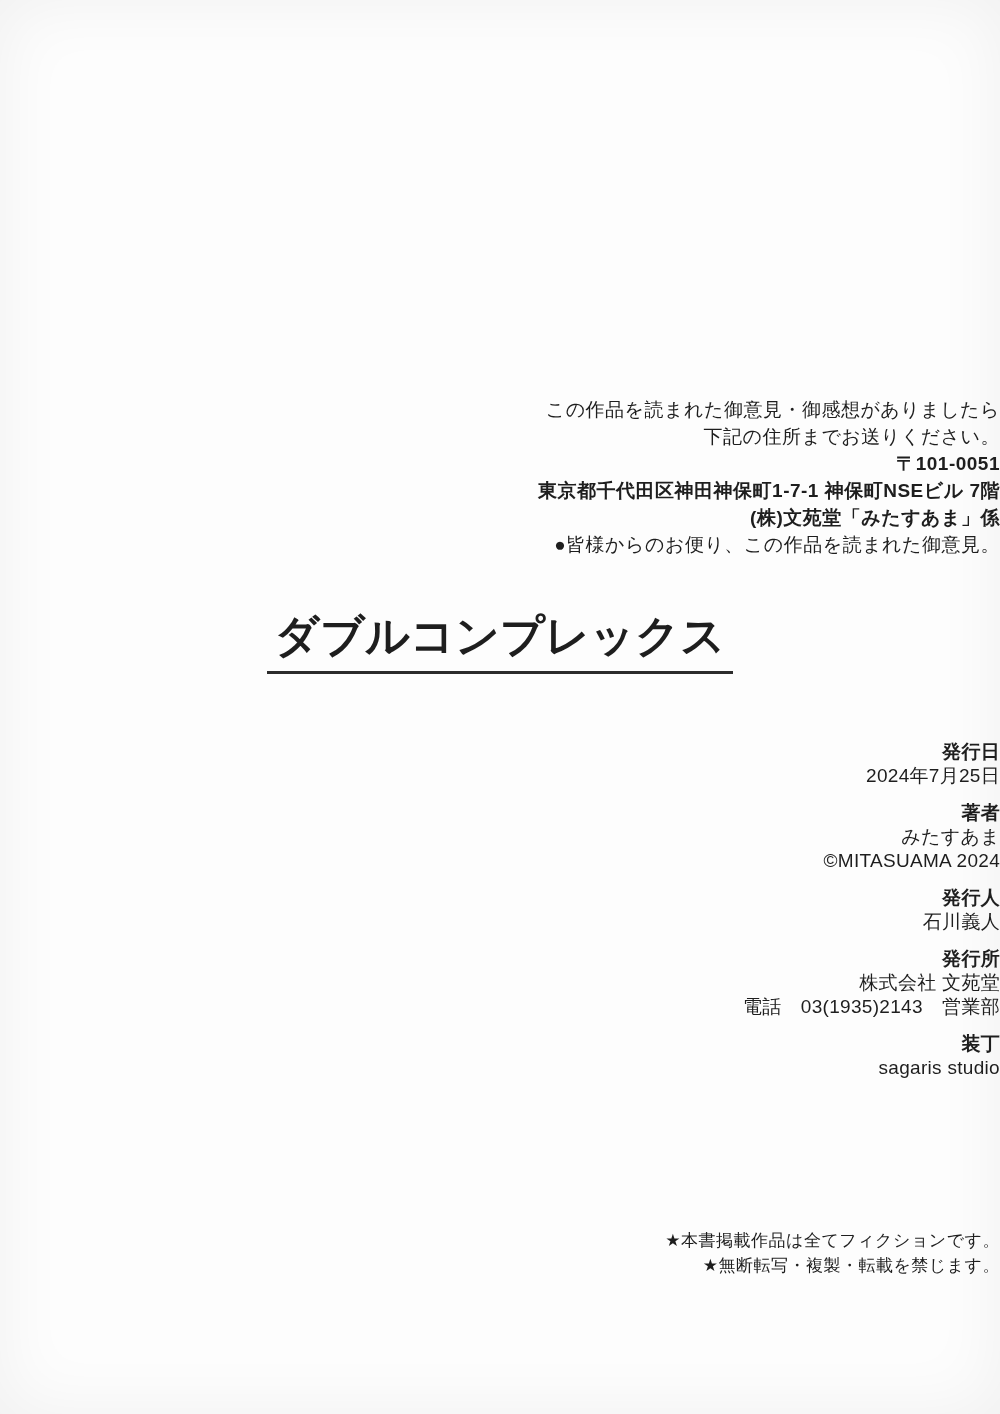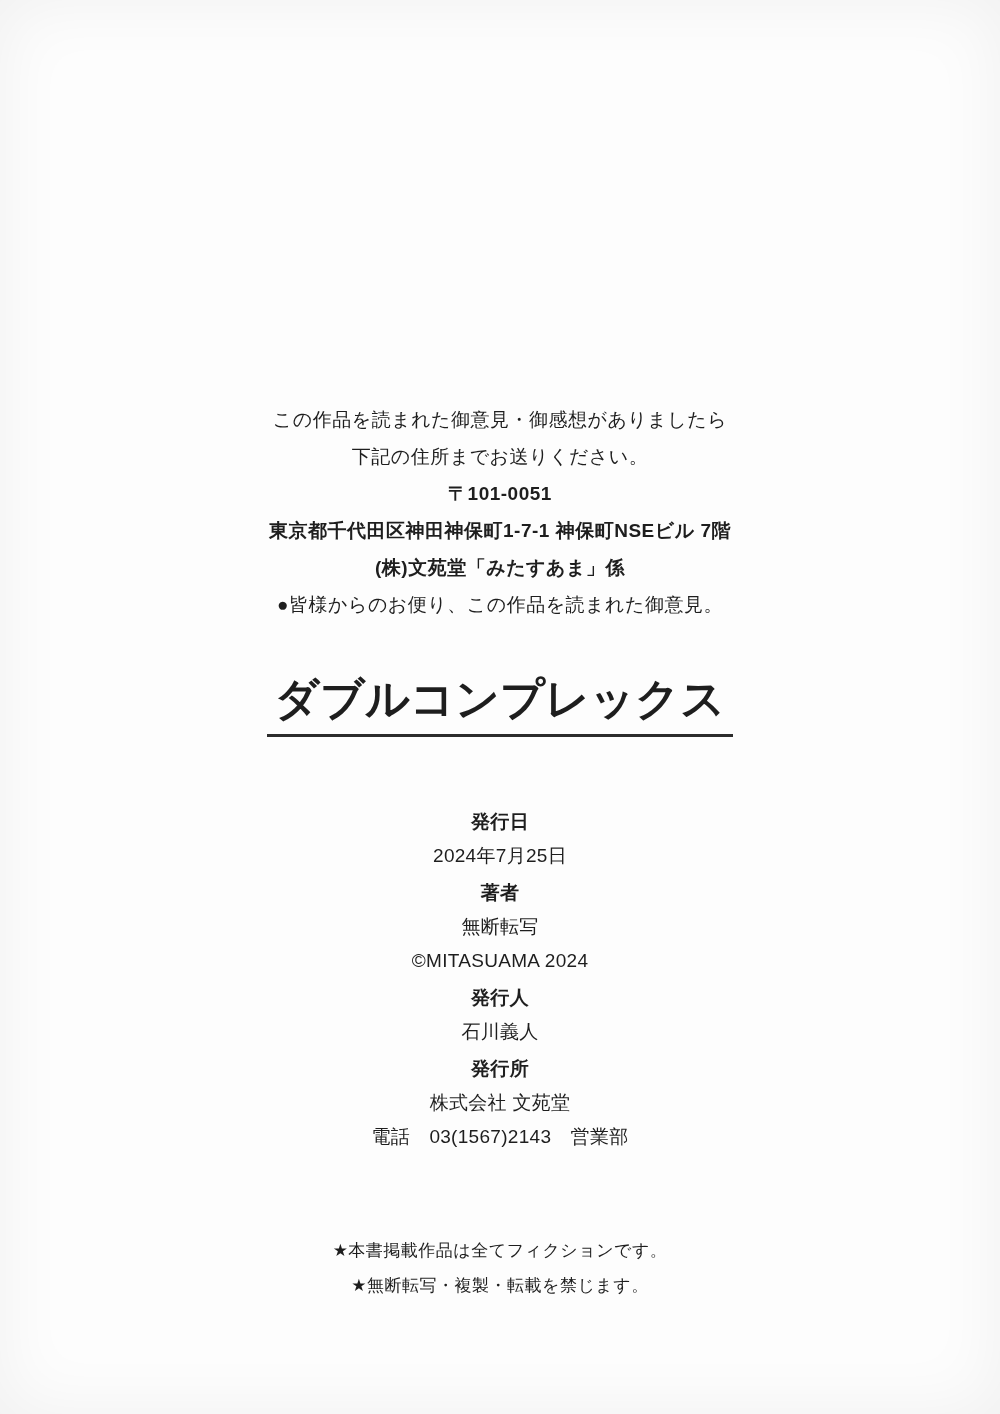--- a/index.html
+++ b/index.html
@@ -12,55 +12,55 @@
     width: 1000px;
     height: 1414px;
     margin: 0 auto;
     background: #fdfdfd;
     color: #1e1e1e;
     font-family: "Liberation Sans", "DejaVu Sans", sans-serif;
     text-align: center;
     overflow: hidden;
     box-shadow: inset 0 0 70px rgba(0,0,0,0.055);
   }
-  .page p, .page h1 { margin: 10px; }
+  .page p, .page h1 { margin: 0; text-align: right; }
 
   
   .feedback {
     position: absolute;
     top: 396px;
     left: 0;
     width: 100%;
     font-size: 19px;
     line-height: 27px;
     letter-spacing: 0.5px;
   }
   .bold { font-weight: bold; }
 
   
   .title-wrap {
     position: absolute;
-    top: 663px;
+    top: 610px;
     left: 0;
     width: 100%;
   }
   .book-title {
     display: inline-block;
     font-size: 44px;
     font-weight: 900;
     letter-spacing: 0px;
     line-height: 1.2;
     padding: 0 8px 8px 8px;
     border-bottom: 3px solid #2c2c2c;
   }
 
   
   .colophon {
     position: absolute;
-    top: 800px;
+    top: 740px;
     left: 0;
     width: 100%;
     font-size: 19px;
     line-height: 24px;
     letter-spacing: 0.3px;
   }
   .entry { margin-bottom: 13px; }
   .entry .label { font-weight: bold; }
 
   
@@ -94,36 +94,40 @@
 
   <section class="colophon">
 
     <div class="entry">
       <p class="label">発行日</p>
       <p class="value">2024年7月25日</p>
     </div>
 
     <div class="entry">
       <p class="label">著者</p>
-      <p class="value">無断転写</p>
+      <p class="value">みたすあま</p>
       <p class="value">©MITASUAMA 2024</p>
     </div>
 
     <div class="entry">
       <p class="label">発行人</p>
       <p class="value">石川義人</p>
     </div>
 
     <div class="entry">
       <p class="label">発行所</p>
       <p class="value">株式会社 文苑堂</p>
-      <p class="value">電話　03(1567)2143　営業部</p>
+      <p class="value">電話　03(1935)2143　営業部</p>
     </div>
 
 
+    <div class="entry">
+      <p class="label">装丁</p>
+      <p class="value">sagaris studio</p>
+    </div>
 
   </section>
 
   <section class="notices">
     <p>★本書掲載作品は全てフィクションです。</p>
     <p>★無断転写・複製・転載を禁じます。</p>
   </section>
 
 </div>
 

